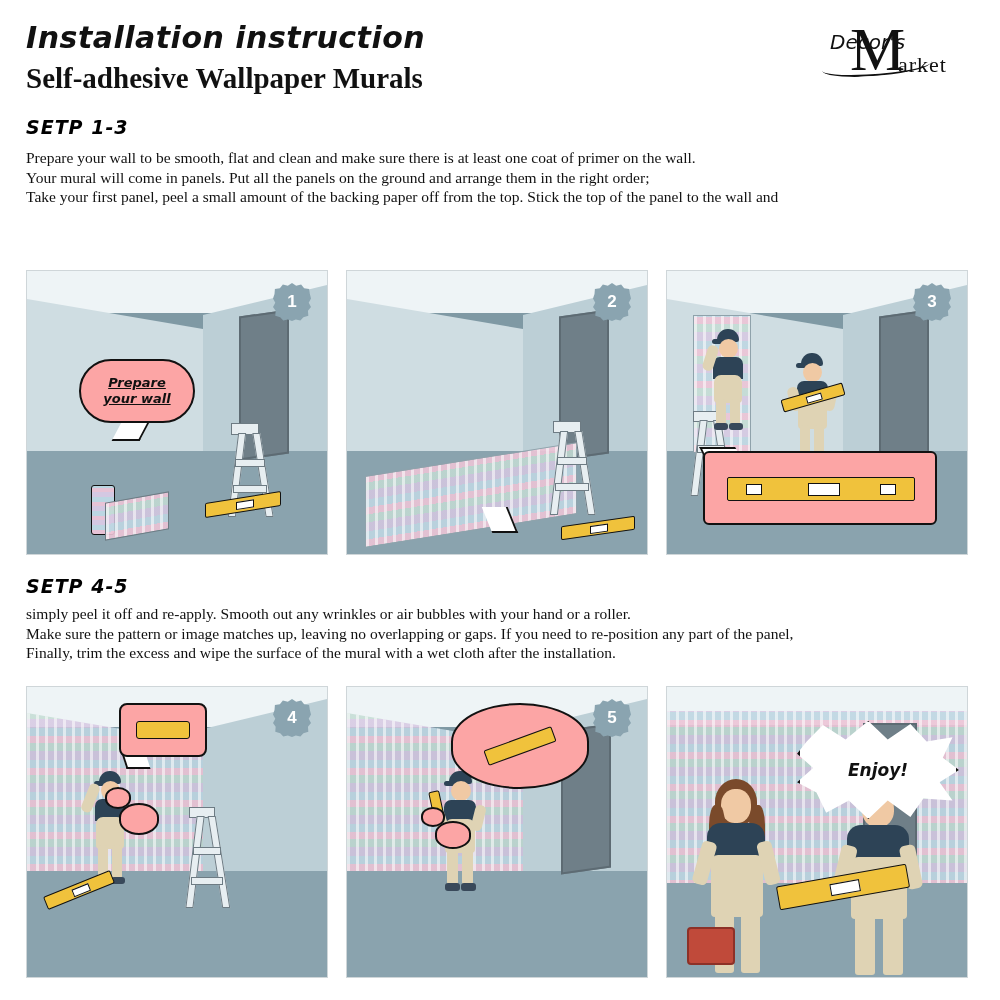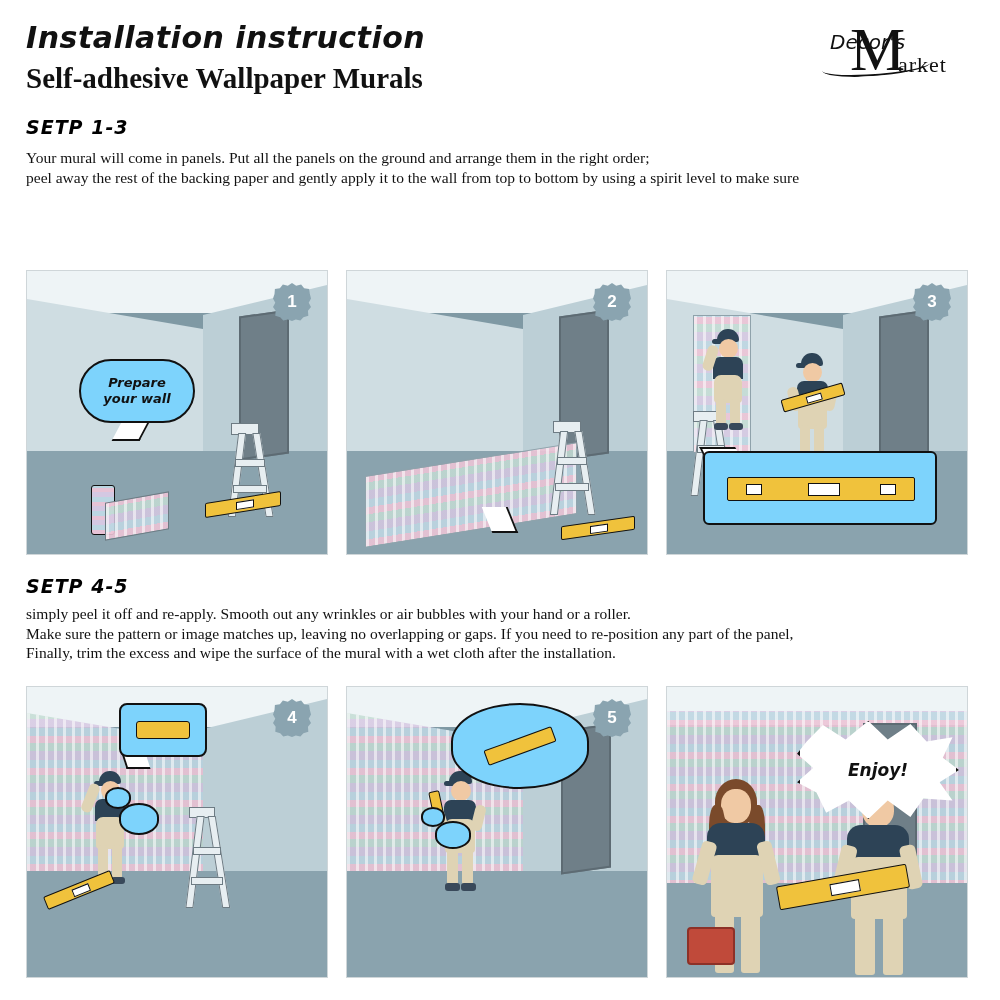--- a/index.html
+++ b/index.html
@@ -79,26 +79,26 @@
     font-weight:bold;font-size:17px;
     display:flex;align-items:center;justify-content:center;
     clip-path:polygon(50% 0%,61% 7%,74% 4%,82% 14%,95% 16%,97% 29%,
       100% 41%,94% 52%,100% 63%,92% 73%,93% 86%,80% 90%,72% 99%,
       60% 96%,50% 100%,39% 96%,27% 99%,19% 90%,6% 86%,7% 73%,
       0% 63%,6% 52%,0% 41%,4% 29%,5% 16%,18% 14%,26% 4%,39% 7%);
   }
 
   
   .bubble{
-    position:absolute;background:#7dd3fc;border:2.5px solid #111;
+    position:absolute;background:#fca5a5;border:2.5px solid #111;
     border-radius:34px;z-index:30;
     font-family:"DejaVu Sans",sans-serif;
     font-style:italic;font-weight:bold;
     font-size:13px;line-height:16px;text-align:center;color:#111;
-    display:flex;align-items:center;justify-content:center;
+    display:flex;align-items:center;justify-content:center;text-decoration:underline;
   }
   .bubble.cloud{border-radius:50%/45%;}
 
   
   .floor{position:absolute;background:#8aa3ae;}
   .wallA{position:absolute;background:#cfdde2;}
   .wallB{position:absolute;background:#bccfd6;}
   .ceil{position:absolute;background:#eef4f6;}
   .door{position:absolute;background:#6f7f88;border:2px solid #5d6b73;}
   .mural{position:absolute;
@@ -135,22 +135,23 @@
 
   <div class="logo">
     <div class="big-m">M</div>
     <div class="decor">Decor's</div>
     <div class="swash"></div>
     <div class="arket">arket</div>
   </div>
 
   <div class="step-head" style="top:116px">SETP 1-3</div>
   <div class="para" style="top:148px">
+    <div>Prepare your wall to be smooth, flat and clean and make sure there is at least one coat of primer on the wall.</div>
     <div>Your mural will come in panels. Put all the panels on the ground and arrange them in the right order;</div>
-    <div>peel away the rest of the backing paper and gently apply it to the wall from top to bottom by using a spirit level to make sure</div>
+    <div>Take your first panel, peel a small amount of the backing paper off from the top. Stick the top of the panel to the wall and</div>
   </div>
 
   <div class="panel" style="left:26px;top:270px;width:300px;height:283px">
     <div class="ceil" style="left:0;top:0;width:300px;height:42px"></div>
     <div class="wallA" style="left:0;top:28px;width:176px;height:190px;clip-path:polygon(0 0,176px 30px,176px 190px,0 190px)"></div>
     <div class="wallB" style="left:176px;top:14px;width:124px;height:206px;clip-path:polygon(0 30px,124px 0,124px 178px,0 206px)"></div>
     <div class="floor" style="left:0;top:180px;width:300px;height:103px"></div>
     <div class="door" style="left:212px;top:42px;width:46px;height:140px;transform:skewY(-8deg)"></div>
 
     <div class="ladder" style="left:198px;top:152px;width:70px;height:92px">

